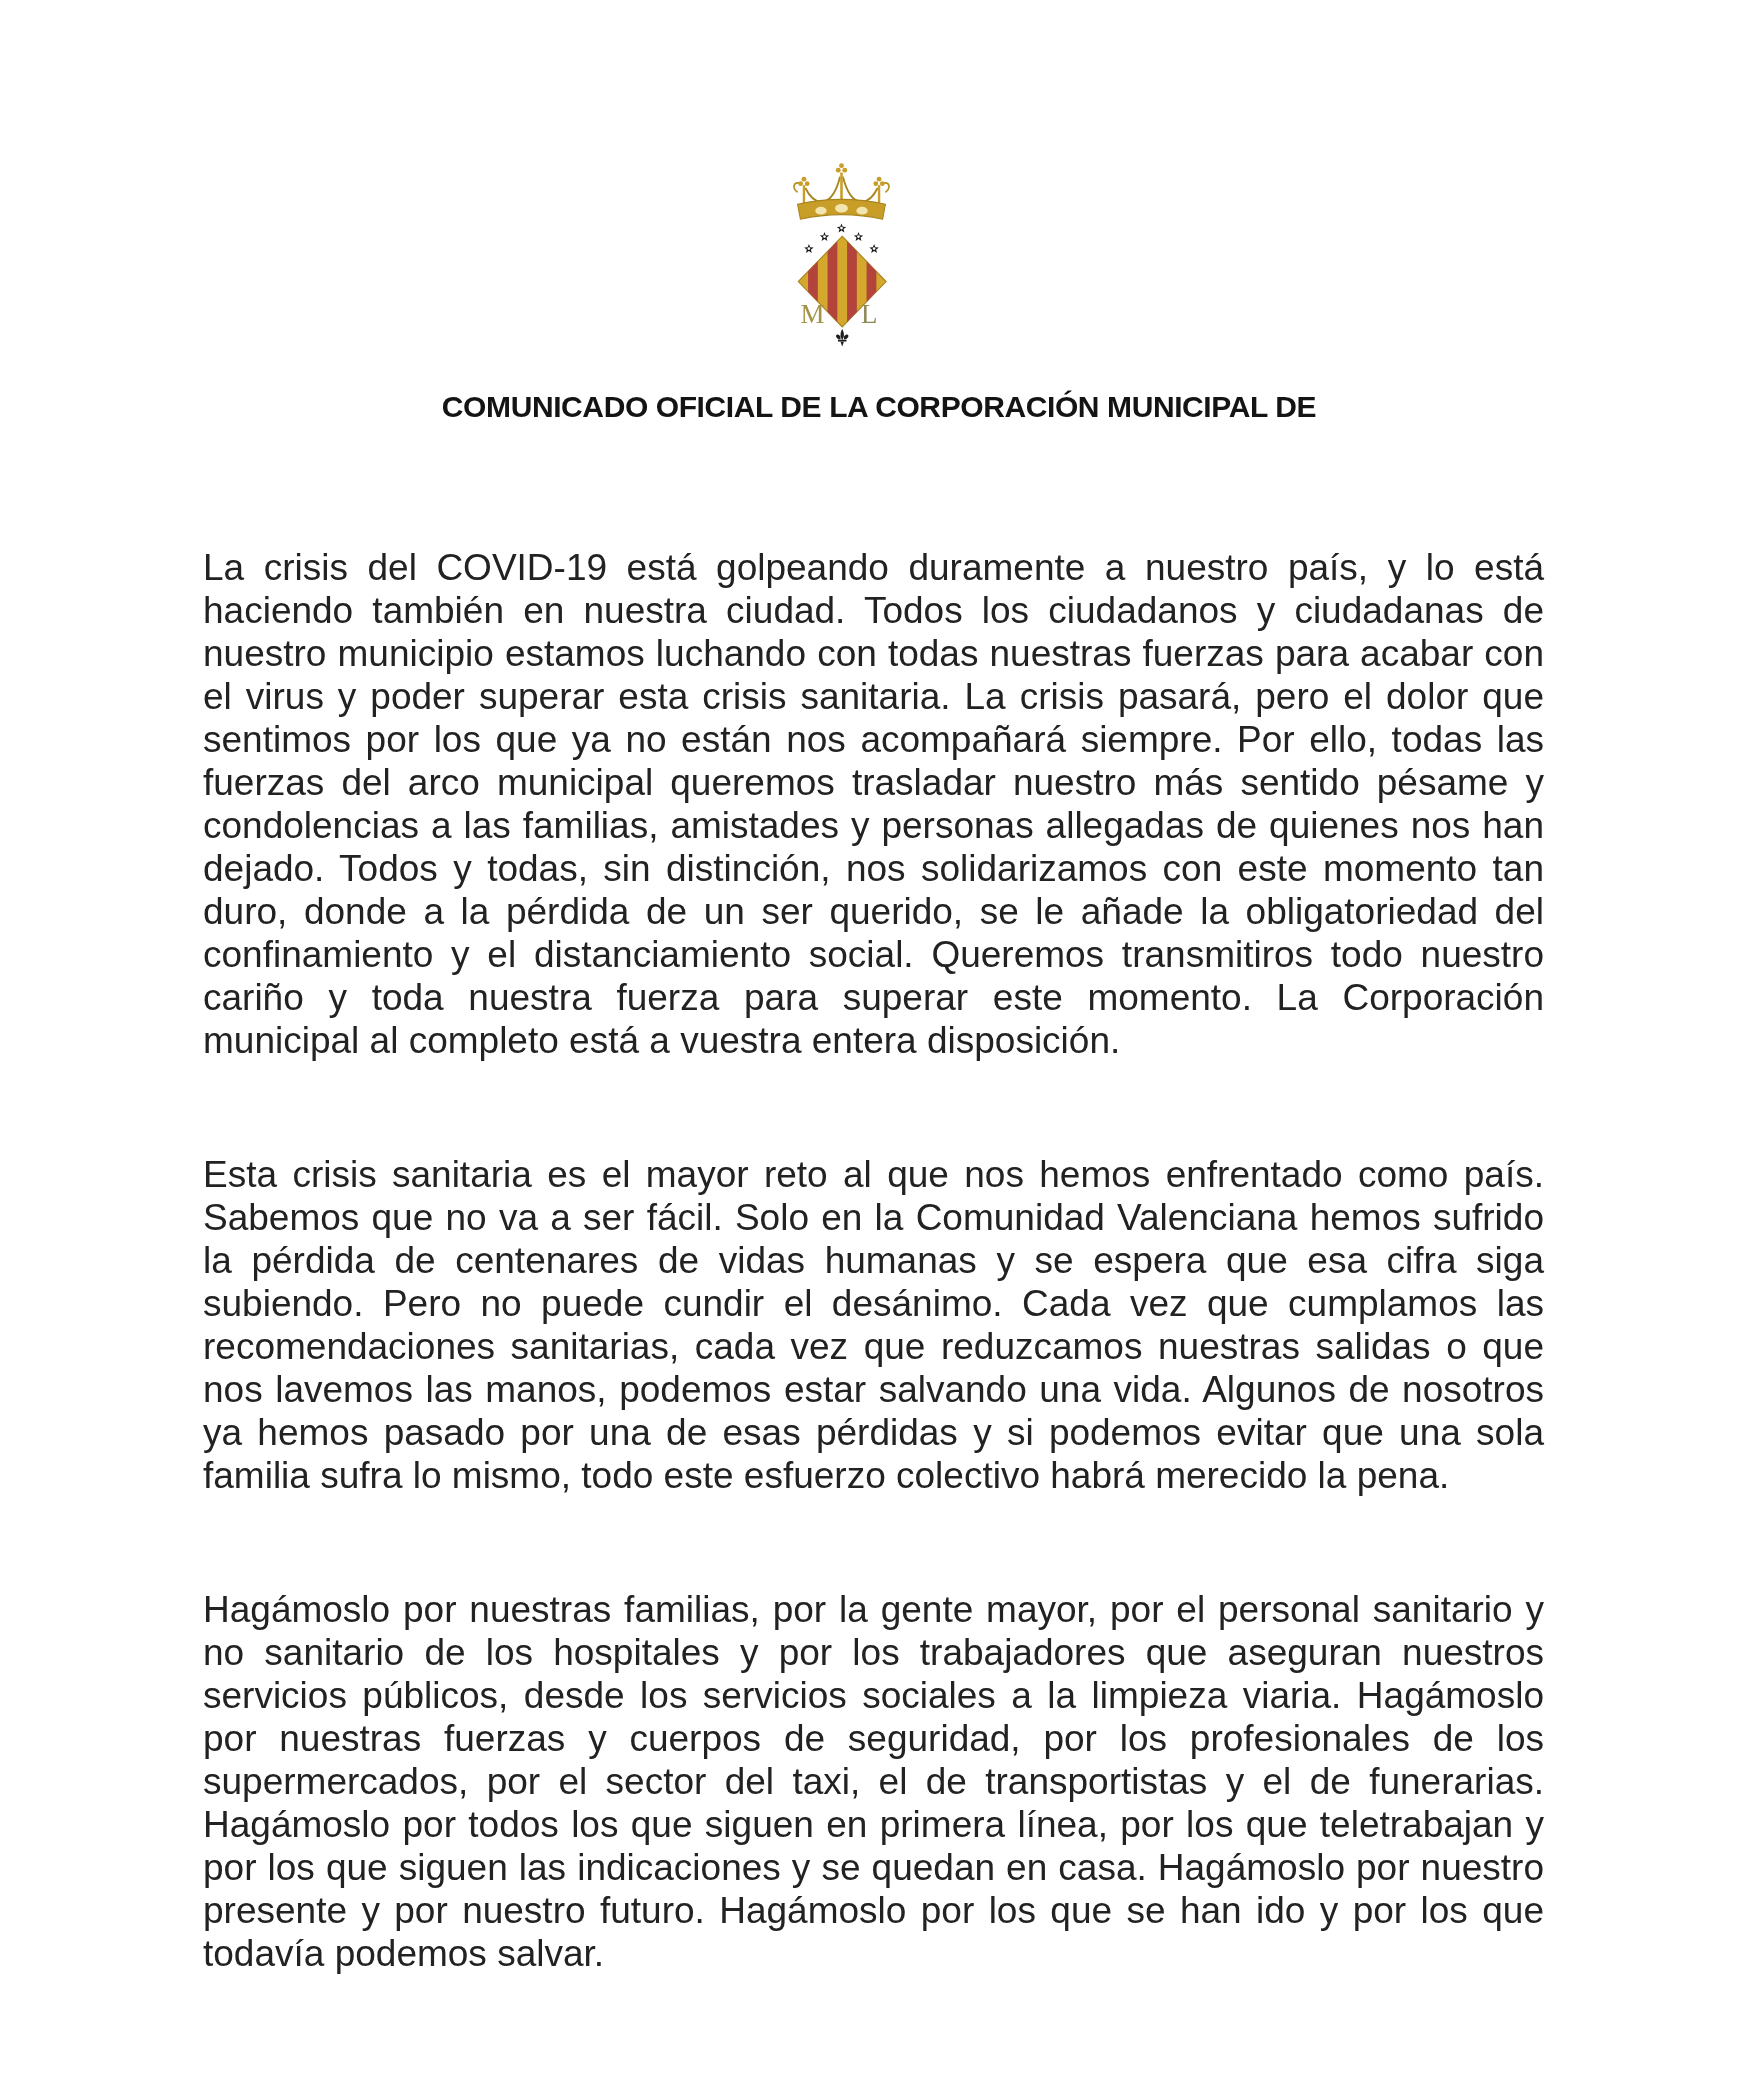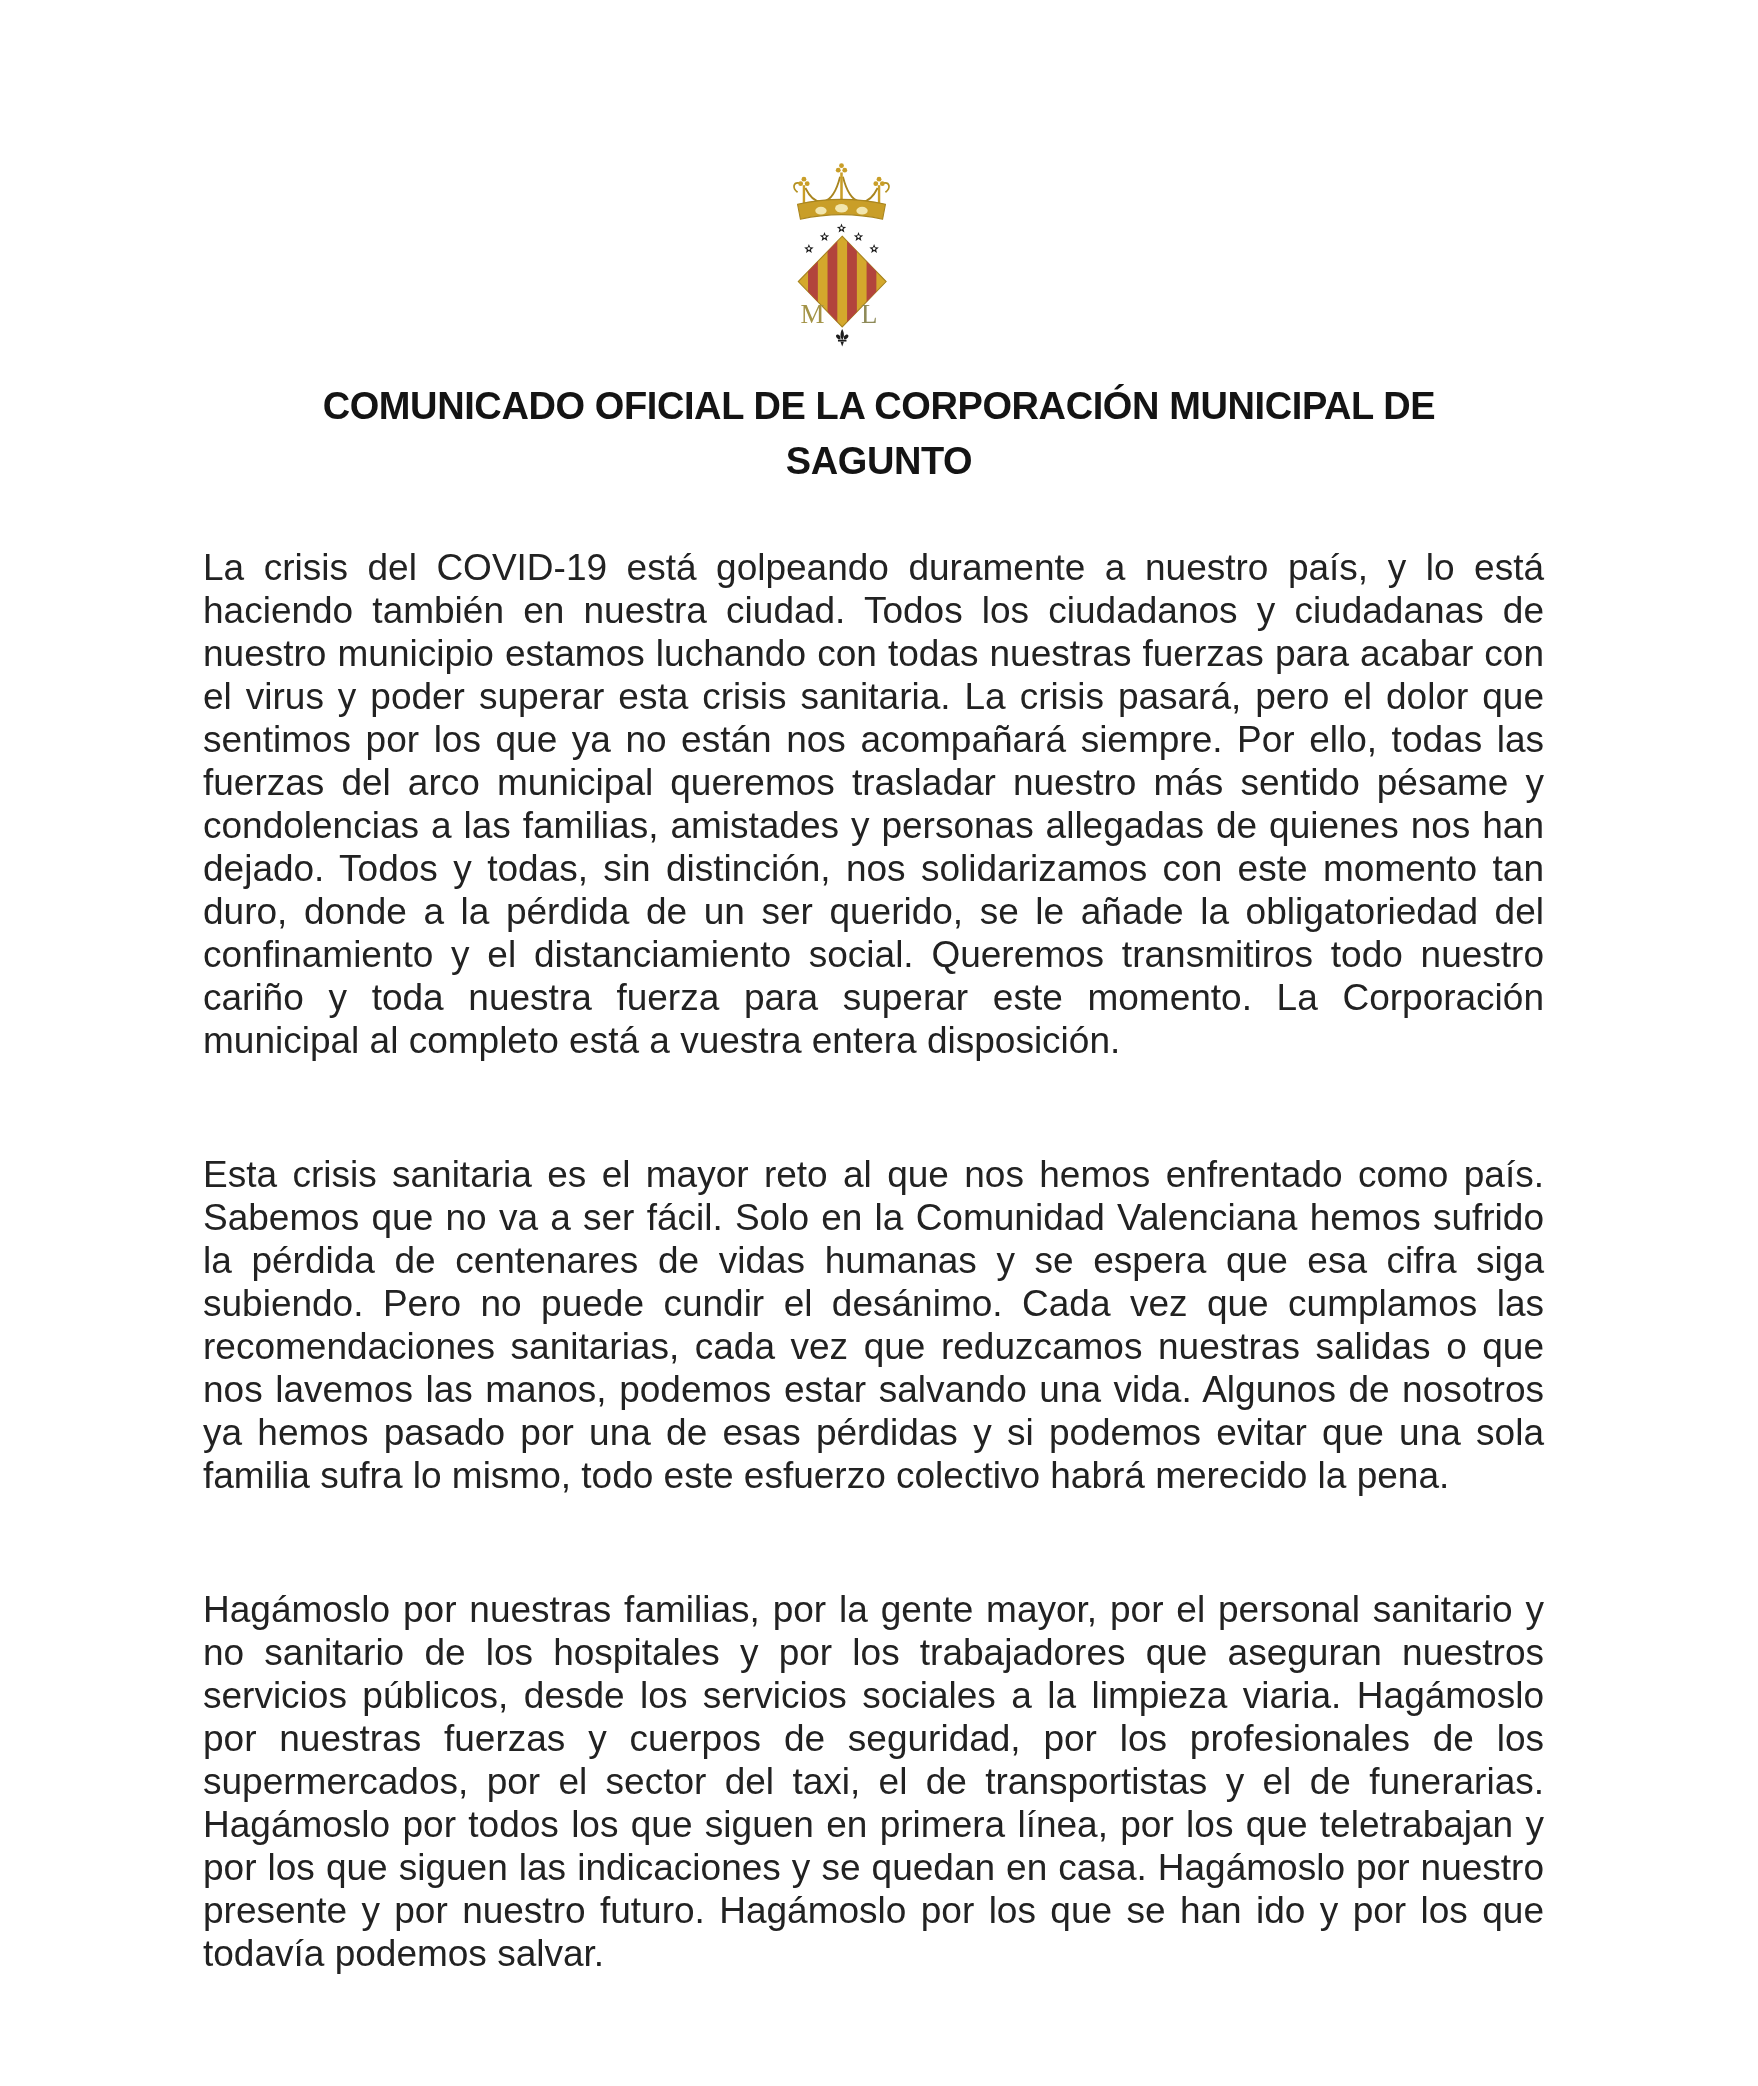--- a/index.html
+++ b/index.html
@@ -23,21 +23,21 @@
     width: 163px;
     height: 188px;
   }
   .doc-title {
     position: absolute;
     top: 379px;
     left: 0;
     width: 100%;
     text-align: center;
     font-weight: bold;
-    font-size: 38px;
+    font-size: 30px;
     line-height: 55px;
     letter-spacing: -0.4px;
     color: #141414;
   }
   .doc-body {
     position: absolute;
     top: 546px;
     left: 203px;
     width: 1341px;
     font-size: 37px;
@@ -115,21 +115,20 @@
       <path d="M0,-10 C-3.2,-4.5 -3.2,1.5 0,5.5 C3.2,1.5 3.2,-4.5 0,-10 Z"></path>
       <path d="M-2.5,0.5 C-8,-6 -12,1 -5,4.5 L-2.5,4.5 Z"></path>
       <path d="M2.5,0.5 C8,-6 12,1 5,4.5 L2.5,4.5 Z"></path>
       <rect x="-6" y="5" width="12" height="2.6"></rect>
       <path d="M-2.4,8 L2.4,8 L0,14.5 Z"></path>
     </g>
   </svg>
 
   <div class="doc-title">
     <div>COMUNICADO OFICIAL DE LA CORPORACIÓN MUNICIPAL DE</div>
-    <div>SAGUNTO</div>
   </div>
 
   <div class="doc-body">
     <p>La crisis del COVID-19 está golpeando duramente a nuestro país, y lo está haciendo también en nuestra ciudad. Todos los ciudadanos y ciudadanas de nuestro municipio estamos luchando con todas nuestras fuerzas para acabar con el virus y poder superar esta crisis sanitaria. La crisis pasará, pero el dolor que sentimos por los que ya no están nos acompañará siempre. Por ello, todas las fuerzas del arco municipal queremos trasladar nuestro más sentido pésame y condolencias a las familias, amistades y personas allegadas de quienes nos han dejado. Todos y todas, sin distinción, nos solidarizamos con este momento tan duro, donde a la pérdida de un ser querido, se le añade la obligatoriedad del confinamiento y el distanciamiento social. Queremos transmitiros todo nuestro cariño y toda nuestra fuerza para superar este momento. La Corporación municipal al completo está a vuestra entera disposición.</p>
     <p>Esta crisis sanitaria es el mayor reto al que nos hemos enfrentado como país. Sabemos que no va a ser fácil. Solo en la Comunidad Valenciana hemos sufrido la pérdida de centenares de vidas humanas y se espera que esa cifra siga subiendo. Pero no puede cundir el desánimo. Cada vez que cumplamos las recomendaciones sanitarias, cada vez que reduzcamos nuestras salidas o que nos lavemos las manos, podemos estar salvando una vida. Algunos de nosotros ya hemos pasado por una de esas pérdidas y si podemos evitar que una sola familia sufra lo mismo, todo este esfuerzo colectivo habrá merecido la pena.</p>
     <p>Hagámoslo por nuestras familias, por la gente mayor, por el personal sanitario y no sanitario de los hospitales y por los trabajadores que aseguran nuestros servicios públicos, desde los servicios sociales a la limpieza viaria. Hagámoslo por nuestras fuerzas y cuerpos de seguridad, por los profesionales de los supermercados, por el sector del taxi, el de transportistas y el de funerarias. Hagámoslo por todos los que siguen en primera línea, por los que teletrabajan y por los que siguen las indicaciones y se quedan en casa. Hagámoslo por nuestro presente y por nuestro futuro. Hagámoslo por los que se han ido y por los que todavía podemos salvar.</p>
   </div>
 
 </div>
 

